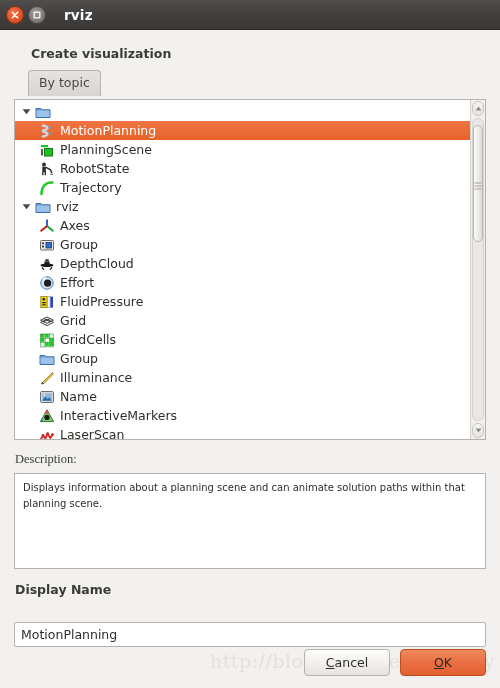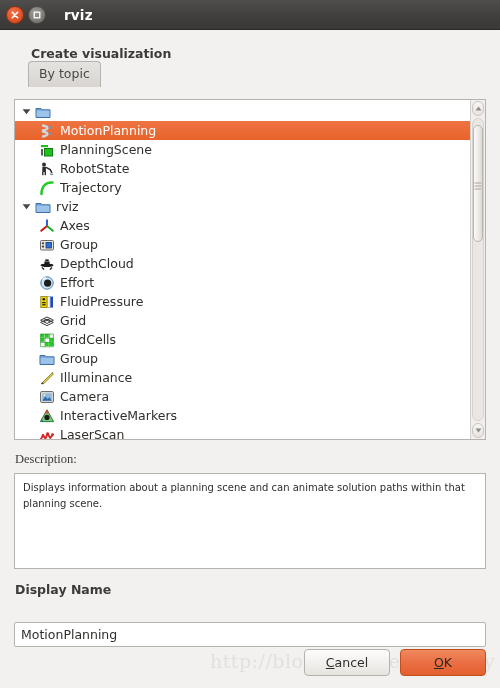--- a/index.html
+++ b/index.html
@@ -79,21 +79,21 @@
   .tab.active {
     background: linear-gradient(to bottom, #fbfbfa 0%, #f2f1f0 100%);
     margin-bottom: -1px;
     padding-bottom: 6px;
     z-index: 4;
   }
   .tab.inactive {
     background: linear-gradient(to bottom, #e5e3e0 0%, #d8d5d1 100%);
     color: #4a4844;
     margin-left: -1px;
-    margin-bottom: 12px;
+    margin-bottom: 3px;
     z-index: 2;
   }
 
   
   .listwrap {
     position: relative;
     margin-top: 0px;
     height: 341px;
     background: #ffffff;
     border: 1px solid #b6b2ad;
@@ -461,21 +461,21 @@
         </div>
         <div class="row indent-2">
           <span class="ico">
             <svg width="16" height="16" viewBox="0 0 16 16">
               <rect x="1.6" y="2.6" width="12.8" height="10.8" rx="1" fill="#e7e4de" stroke="#5f5f5f" stroke-width="1"></rect>
               <rect x="3.2" y="4.2" width="9.6" height="7.6" fill="#8fb8e0"></rect>
               <path d="M3.2 11.8 L6.4 7.6 L8.6 10 L10.4 8.2 L12.8 11.8 Z" fill="#2e6aa8"></path>
               <circle cx="5.4" cy="6" r="1" fill="#f6f0b0"></circle>
             </svg>
           </span>
-          <span class="lbl">Camera</span>
+          <span class="lbl">Name</span>
         </div>
         <div class="row indent-2">
           <span class="ico">
             <svg width="16" height="16" viewBox="0 0 16 16">
               <path d="M8 1.8 L14.6 13.6 L1.4 13.6 Z" fill="#7ad07a" stroke="#2c7a2c" stroke-width="1"></path>
               <circle cx="8" cy="9.4" r="2.6" fill="#1b1b1b"></circle>
               <path d="M5.4 5.4 L8 1.8 L10.6 5.4" fill="#d04a4a"></path>
               <path d="M3.4 11.6 L1.4 13.6 L4 13.6" fill="#3a5ed0"></path>
             </svg>
           </span>

